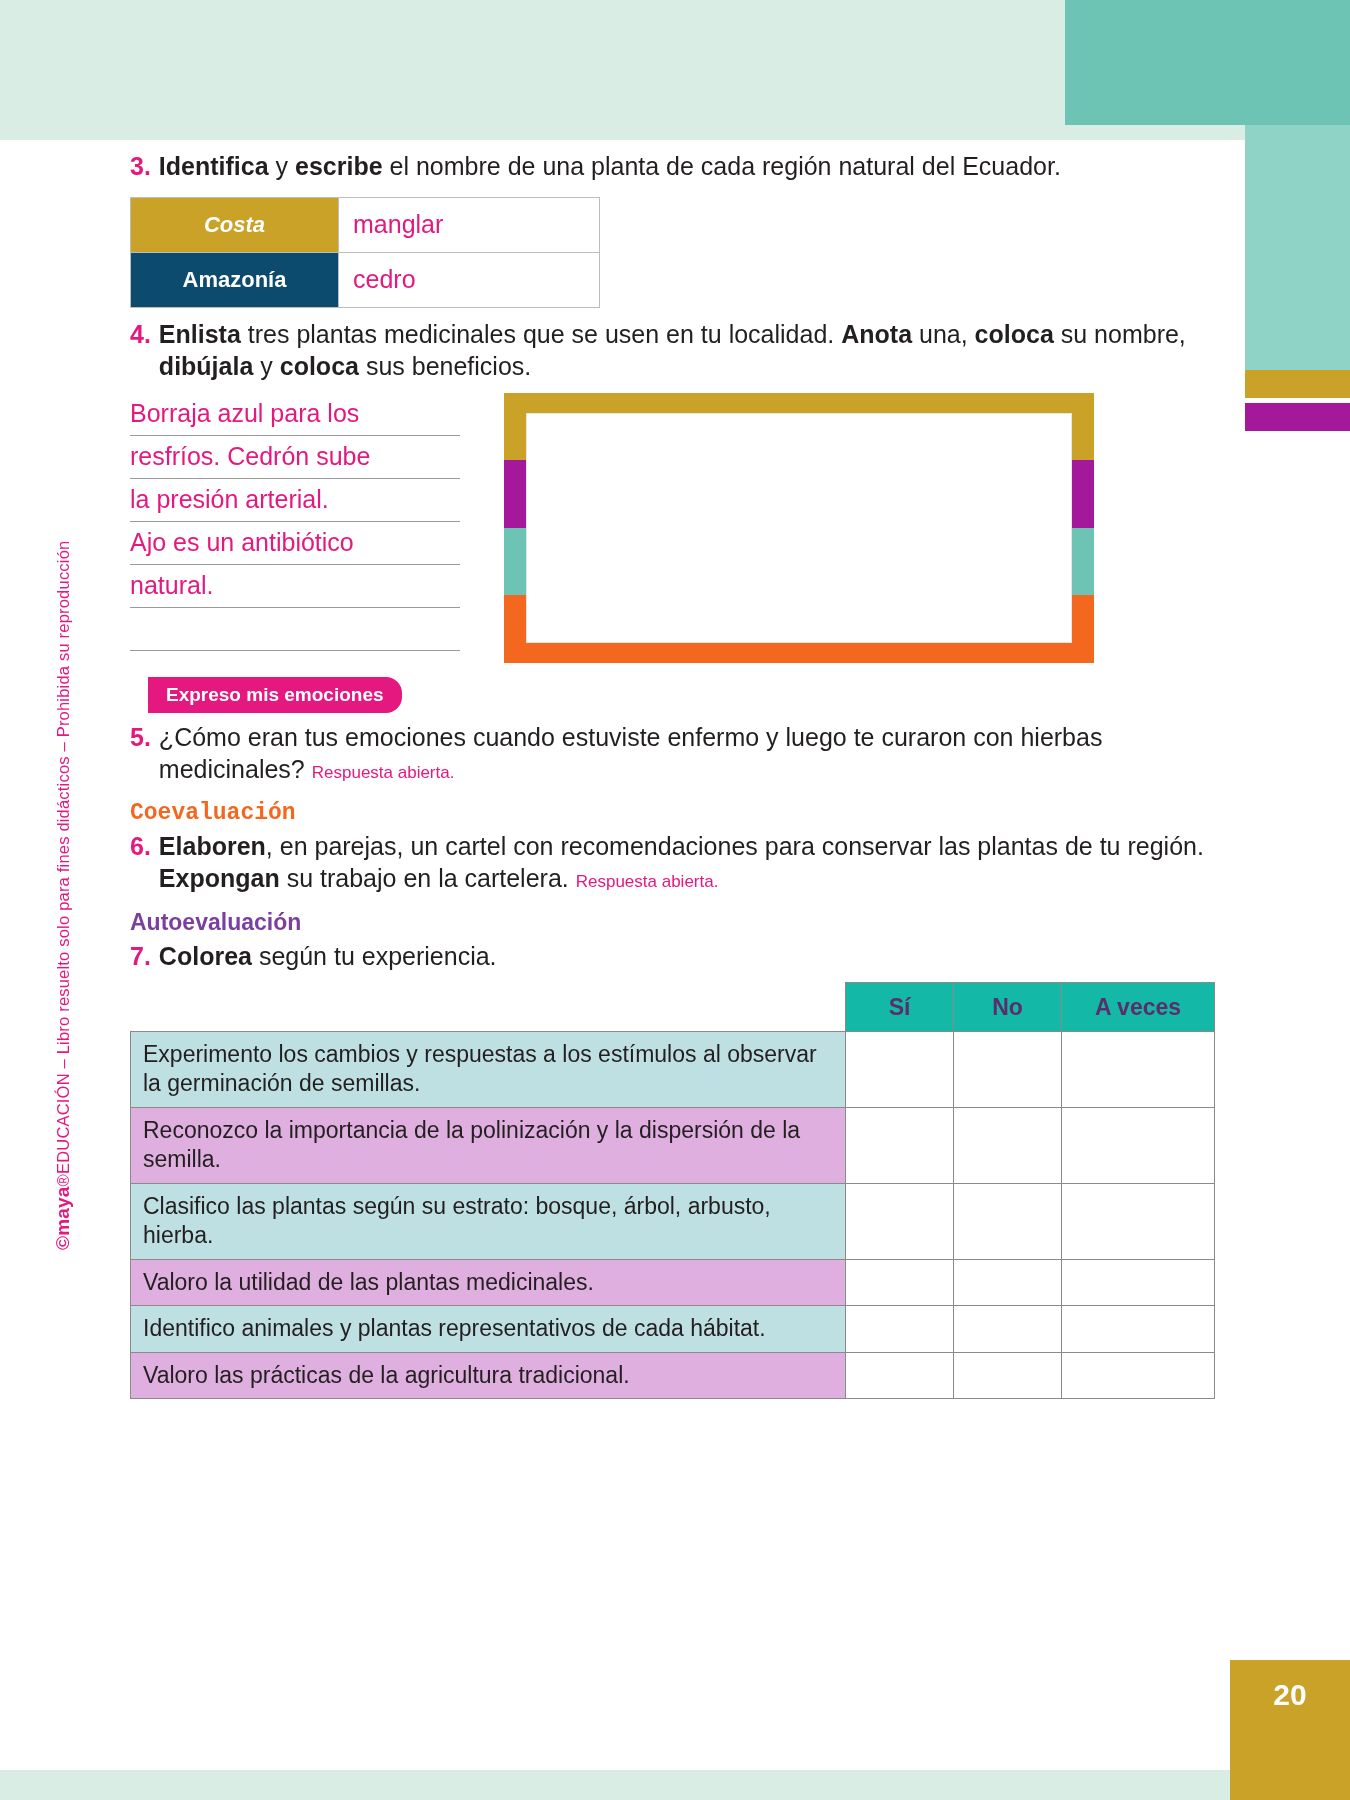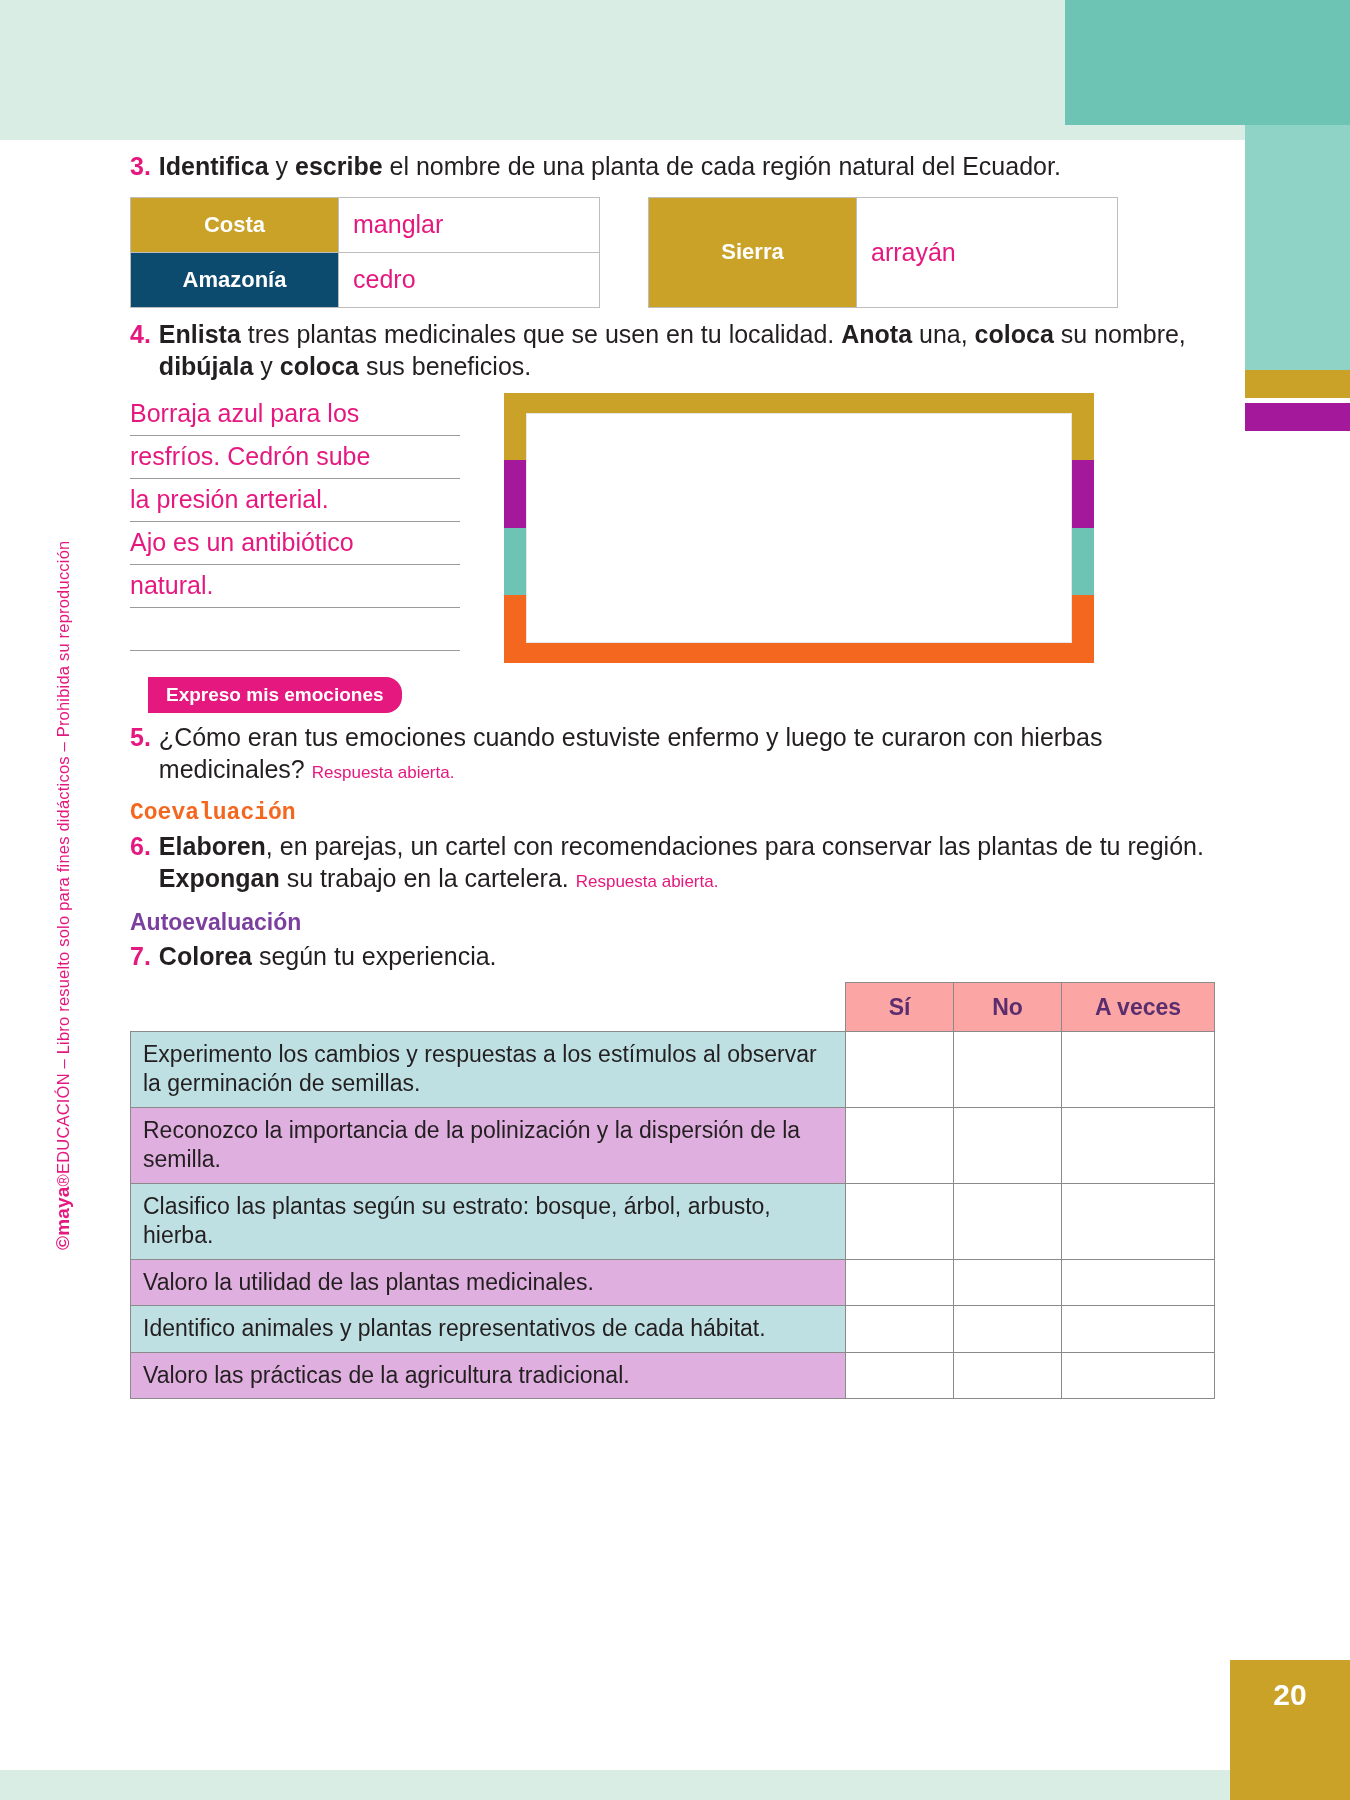--- a/index.html
+++ b/index.html
@@ -35,21 +35,21 @@
 
   .q{display:flex;gap:8px;margin-bottom:6px;font-size:25px;color:#231f20;line-height:1.3;}
   .qnum{color:#e5187f;font-weight:bold;flex:0 0 auto;}
   .qtext b{font-weight:bold;text-align:center;}
 
   
   .region-wrap{display:flex;gap:48px;margin:14px 0 10px 0;}
   .region-tbl{border-collapse:collapse;}
   .region-tbl td{border:1px solid #bdbdbd;height:52px;}
   .lbl{width:205px;text-align:center;color:#fff;font-weight:bold;font-size:22px;}
-  .lbl.gold{background:#c9a227;}
+  .lbl.gold{background:#c9a227;font-style:italic;}
   .lbl.pink{background:#0c4a6e;}
   .ans{width:245px;padding-left:14px;color:#e5187f;font-size:25px;font-family:"Liberation Sans",sans-serif;}
 
   
   .block4{display:flex;gap:44px;margin-top:10px;}
   .lines{width:330px;}
   .wline{border-bottom:1.5px solid #9b9b9b;height:42px;color:#e5187f;font-size:25px;line-height:40px;}
   .frame{width:590px;height:270px;background:#fff;position:relative;}
   .frame .inner{position:absolute;left:22px;top:20px;right:22px;bottom:20px;background:#fff;border:1px solid #e6e6e6;}
   .fr-top{position:absolute;left:0;top:0;width:100%;height:20px;background:#c9a227;}
@@ -62,21 +62,21 @@
   .tag{display:inline-block;background:#e5187f;color:#fff;font-weight:bold;font-size:19px;
        padding:7px 18px 7px 18px;border-radius:0 16px 16px 0;margin:14px 0 8px 18px;}
   .sec-title{font-weight:bold;font-size:23px;margin:14px 0 4px 0;}
   .coev{color:#f4671f;font-family:Liberation Mono, monospace;}
   .autoev{color:#7b3fa0;}
   .open{color:#e5187f;font-size:17px;}
 
   
   .ev{border-collapse:collapse;margin-top:10px;}
   .ev td,.ev th{border:1px solid #8a8a8a;}
-  .ev .head{background:#fca5a5;color:#5a2d6d;font-weight:bold;font-size:23px;text-align:center;height:46px;width:105px;}
+  .ev .head{background:#14b8a6;color:#5a2d6d;font-weight:bold;font-size:23px;text-align:center;height:46px;width:105px;}
   .ev .head.wide{width:150px;}
   .ev .stmt{width:690px;padding:8px 12px;font-size:23px;color:#231f20;line-height:1.28;}
   .ev .blank{width:105px;background:#fff;}
   .ev .blank.wide{width:150px;}
   .bl{background:#bfe0e3;}
   .pk{background:#dfafdf;}
   .spacer{height:46px;border:none !important;}
 </style>
 </head>
 <body>
@@ -112,24 +112,20 @@
         <td class="ans">manglar</td>
       </tr>
       <tr>
         <td class="lbl pink">Amazonía</td>
         <td class="ans">cedro</td>
       </tr>
     </tbody>
       </table>
     <table class="region-tbl">
       <tbody>
-          <tr>
-        <td class="lbl gold">Sierra</td>
-        <td class="ans">arrayán</td>
-      </tr>
     </tbody>
       </table>
   </div>
 
   
   <div class="q">
     <span class="qnum">4.</span>
     <span class="qtext"><b>Enlista</b> tres plantas medicinales que se usen en tu localidad. <b>Anota</b> una, <b>coloca</b> su nombre, <b>dibújala</b> y <b>coloca</b> sus beneficios.</span>
   </div>
 

